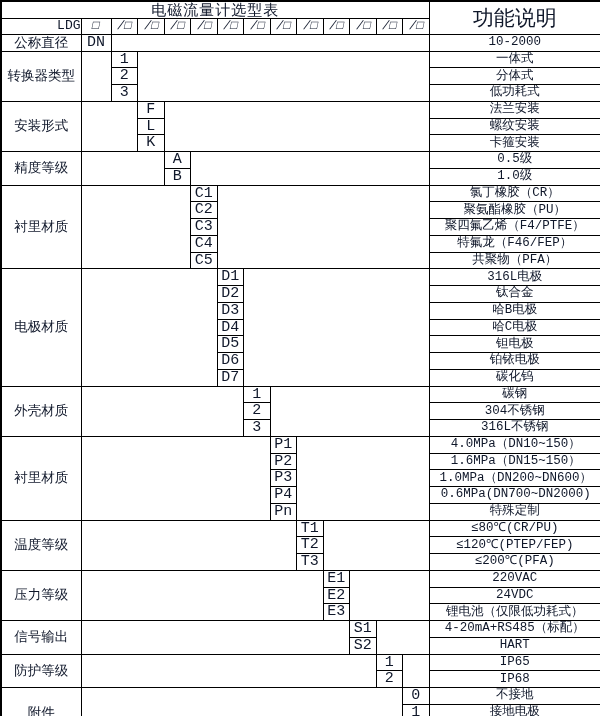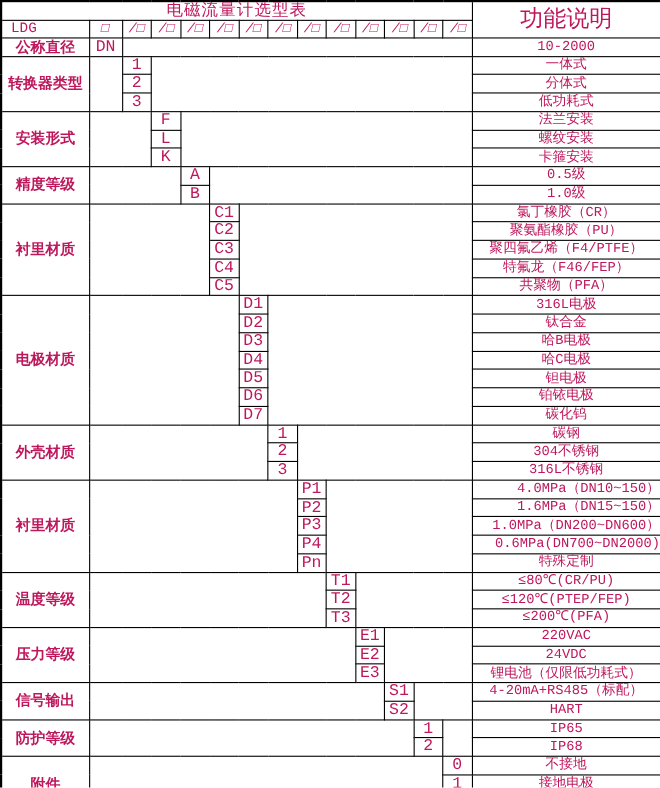--- a/index.html
+++ b/index.html
@@ -1,43 +1,43 @@
 <!DOCTYPE html>
 <html><head>
 <meta charset="utf-8">
 <style>
   html, body { margin: 0; padding: 0; background: #fff; }
   .page {
     width: 600px; height: 716px; background: #fff;
-    font-family: "Liberation Sans", sans-serif; color: #be185d;
+    font-family: "Liberation Sans", sans-serif; color: #0f172a;
   }
   table.sel {
     width: 600px; height: 716px;
     border-collapse: collapse; table-layout: fixed;
     border: 2px solid #000;
   }
   td {
     border: 1px solid #000;
     padding: 0; margin: 0;
     text-align: center; vertical-align: middle;
     font-size: 13px; line-height: 1.05;
     white-space: nowrap; overflow: hidden;
   }
   tr { height: 16px; }
   td.title  { font-size: 15px; letter-spacing: 1px; }
   td.fhead  { font-size: 21px; }
-  td.cat    { font-size: 13.5px; font-weight: bold; }
-  td.prefix { text-align: left; padding-left: 8px;
+  td.cat    { font-size: 13.5px; }
+  td.prefix { text-align: right; padding-left: 8px;
               font-family: "Liberation Mono", "DejaVu Sans Mono", monospace; }
   td.code, td.desc, td.slot, td.box {
     font-family: "Liberation Mono", "DejaVu Sans Mono", monospace;
   }
   td.code { font-size: 15px; }
   td.desc { font-size: 12.5px; }
-  td.desc.left { text-align: right; padding-left: 2px; font-family: Liberation Mono, monospace; }
+  td.desc.left { text-align: center; padding-left: 2px; font-family: Liberation Mono, monospace; }
   td.slot, td.box { font-size: 12px; }
   .skew { display: inline-block; transform: skewX(-12deg); }
   td.blank { background: #fff; }
 </style>
 </head>
 <body>
 
 <div class="page">
 <table class="sel">
 <colgroup>

